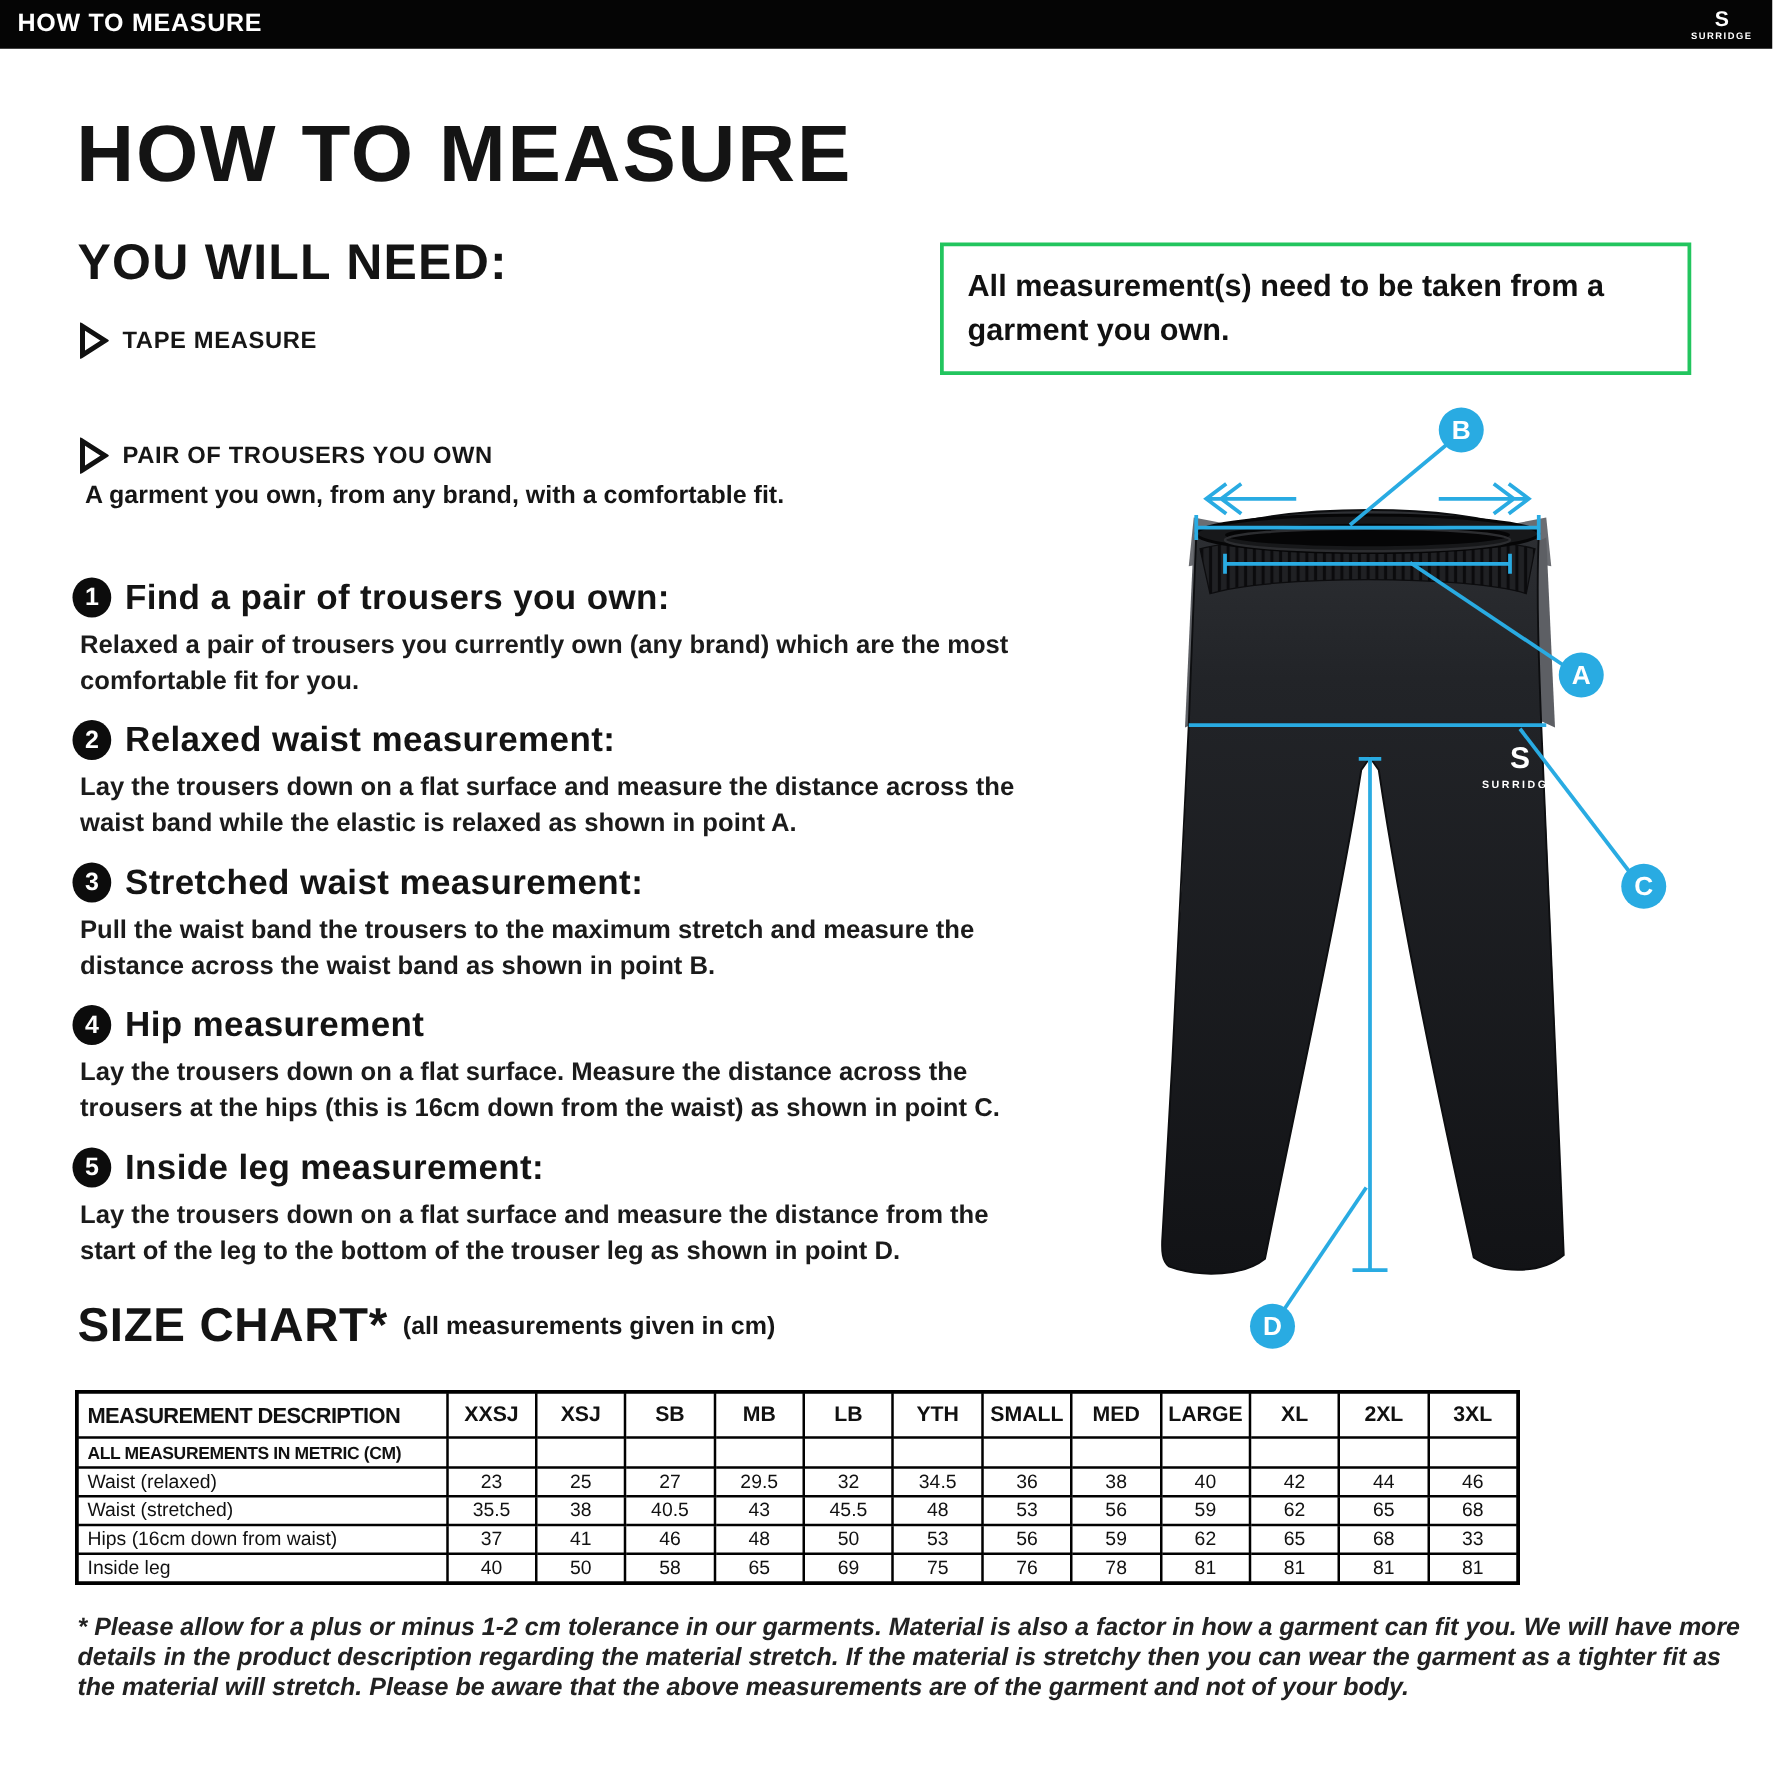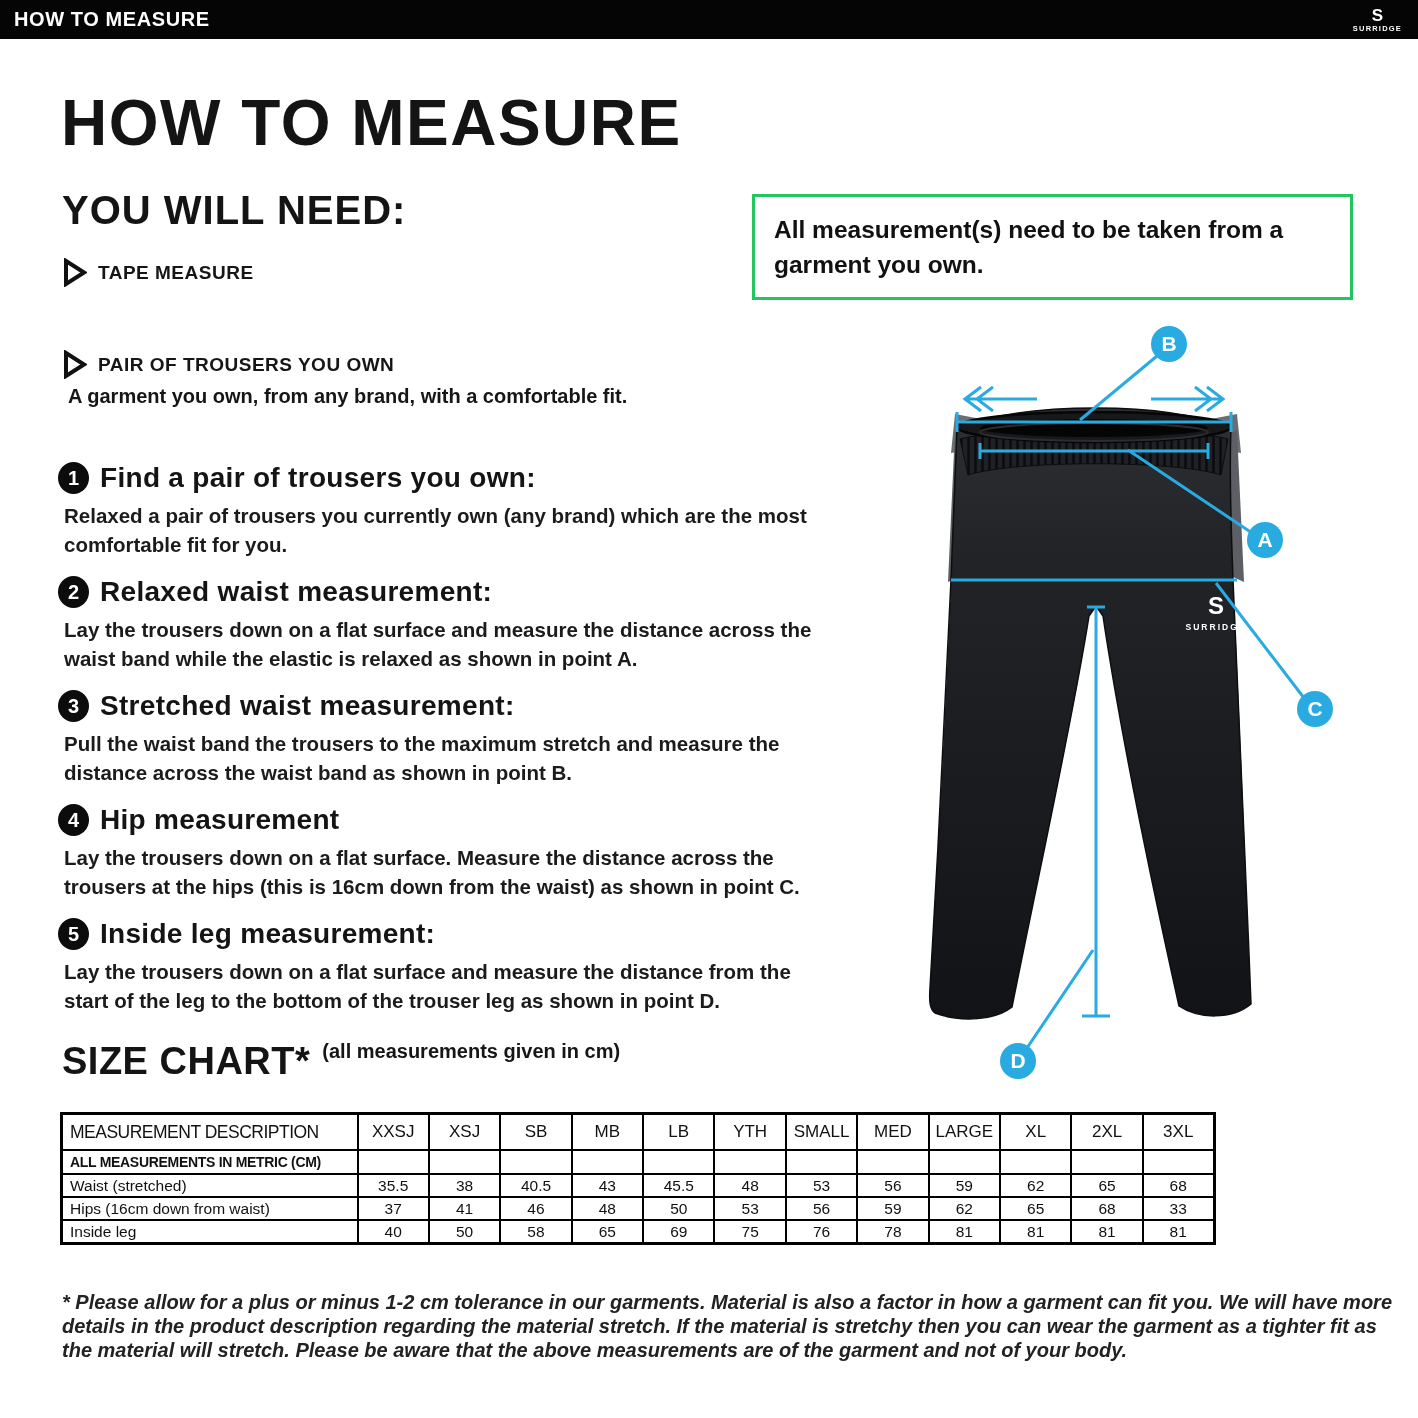--- a/index.html
+++ b/index.html
@@ -53,32 +53,32 @@
     width:31px;height:32px;border-radius:50%;background:#0c0c0c;color:#fff;
     display:flex;align-items:center;justify-content:center;
     font-size:20px;font-weight:bold;flex:0 0 auto;
   }
   .step-title{font-size:28px;font-weight:bold;letter-spacing:.3px;white-space:nowrap;color:#141414;}
   .step-body{
     margin-top:8px;margin-left:6px;width:760px;
     font-size:20.5px;font-weight:bold;line-height:28.5px;color:#1b1b1b;
   }
   
-  .sc-head{position:absolute;left:62px;top:1040px;display:flex;align-items:flex-start;white-space:nowrap;}
+  .sc-head{position:absolute;left:62px;top:1040px;display:flex;align-items:center;white-space:nowrap;}
   .sc-title{font-size:38px;font-weight:bold;letter-spacing:.5px;color:#141414;}
   .sc-sub{font-size:20px;font-weight:bold;margin-left:12px;}
   table.size-chart{
     position:absolute;left:60px;top:1112px;width:1153px;
     border-collapse:collapse;table-layout:fixed;background:#fff;
   }
   table.size-chart th,table.size-chart td{
     border:2px solid #000;padding:0 4px;color:#111;overflow:hidden;white-space:nowrap;
   }
   table.size-chart{border:3px solid #000;}
-  tr.head th{height:34px;font-size:17px;font-weight:normal;text-align:center;margin-top:36px;}
+  tr.head th{height:34px;font-size:17px;font-weight:bold;text-align:center;margin-top:36px;}
   tr.head th.desc{font-size:17.5px;letter-spacing:-0.5px;text-align:left;padding-left:7px;}
   tr.metric td{height:22px;font-size:14px;font-weight:bold;letter-spacing:-0.3px;text-align:left;padding-left:7px;}
   tr.data td{height:21px;font-size:15.5px;font-weight:normal;text-align:center;}
   tr.data td.lbl{text-align:left;padding-left:7px;}
   
   .footnote{
     position:absolute;left:62px;top:1290px;width:1340px;
     font-size:20px;font-weight:bold;font-style:italic;line-height:24px;color:#222;
   }
   
@@ -264,20 +264,35 @@
     <td></td>
         <td></td>
     <td></td>
         <td></td>
     <td></td>
         <td></td>
     <td></td>
         <td></td>
   </tr>
   <tr class="data">
+    <td class="lbl">Waist (relaxed)</td>
+    <td>23</td>
+    <td>25</td>
+    <td>27</td>
+    <td>29.5</td>
+    <td>32</td>
+    <td>34.5</td>
+    <td>36</td>
+    <td>38</td>
+    <td>40</td>
+    <td>42</td>
+    <td>44</td>
+    <td>46</td>
+  </tr>
+  <tr class="data">
     <td class="lbl">Waist (stretched)</td>
     <td>35.5</td>
     <td>38</td>
     <td>40.5</td>
     <td>43</td>
     <td>45.5</td>
     <td>48</td>
     <td>53</td>
     <td>56</td>
     <td>59</td>

